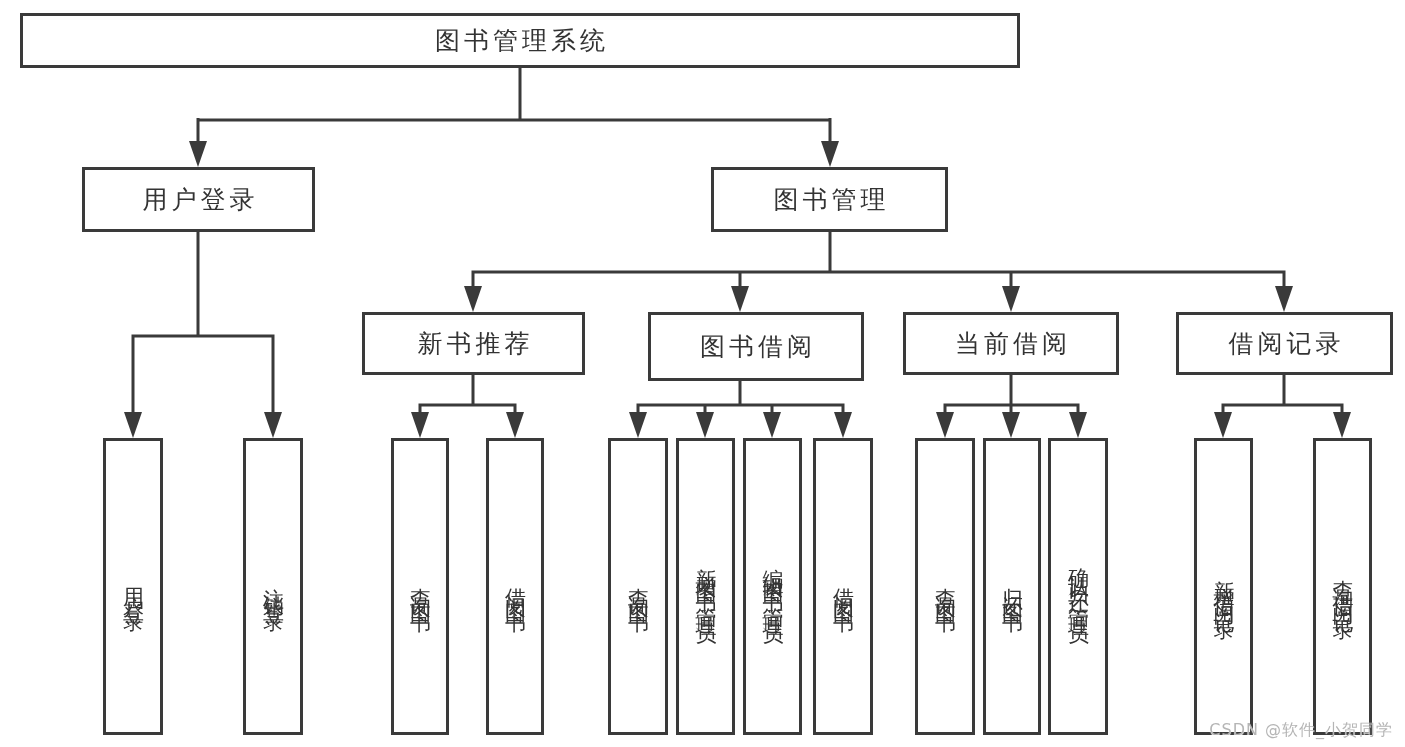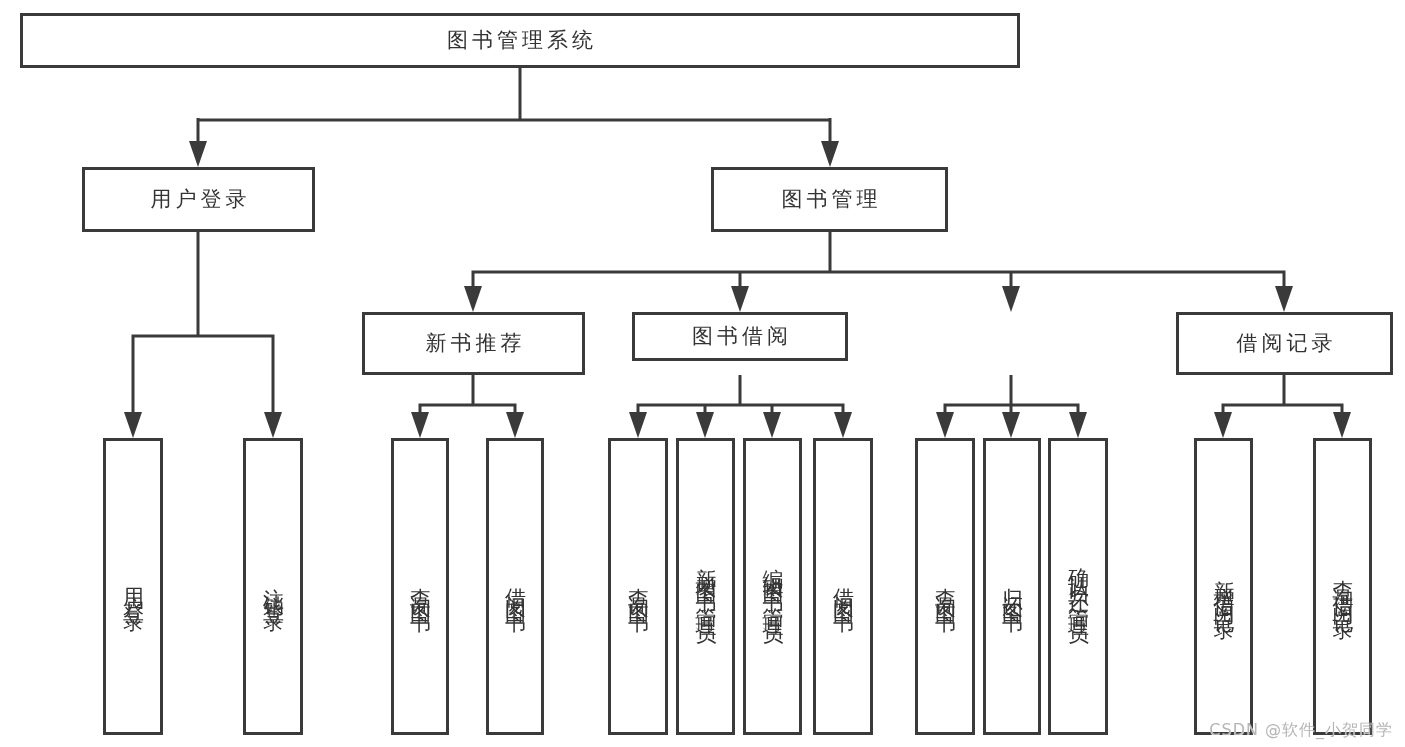--- a/index.html
+++ b/index.html
@@ -38,21 +38,21 @@
   .node{
     position:absolute;
     background:#ffffff;
     border:3px solid var(--line);
     display:flex;
     align-items:center;
     justify-content:center;
     color:var(--text);
   }
   .node.h span{
-    font-size:21px;
+    font-size:25px;
     letter-spacing:4px;
     text-indent:4px;
     white-space:nowrap;
     line-height:1.2;
   }
   .node.v span{
     writing-mode:vertical-rl;
     text-orientation:mixed;
     font-size:21px;
     letter-spacing:8px;
@@ -141,22 +141,25 @@
   <div class="node h" style="left:82px;top:167px;width:233px;height:65px">
     <span>用户登录</span>
   </div>
   <div class="node h" style="left:711px;top:167px;width:237px;height:65px">
     <span>图书管理</span>
   </div>
 
   <div class="node h" style="left:362px;top:312px;width:223px;height:63px">
     <span>新书推荐</span>
   </div>
-  <div class="node h" style="left:632px;top:312px;width:216px;height:49px">
+  <div class="node h" style="left:648px;top:312px;width:216px;height:69px">
     <span>图书借阅</span>
+  </div>
+  <div class="node h" style="left:903px;top:312px;width:216px;height:63px">
+    <span>当前借阅</span>
   </div>
   <div class="node h" style="left:1176px;top:312px;width:217px;height:63px">
     <span>借阅记录</span>
   </div>
 
   <div class="node v" style="left:103px;top:438px;width:60px;height:297px">
     <span>用户登录</span>
   </div>
   <div class="node v" style="left:243px;top:438px;width:60px;height:297px">
     <span>注销登录</span>

